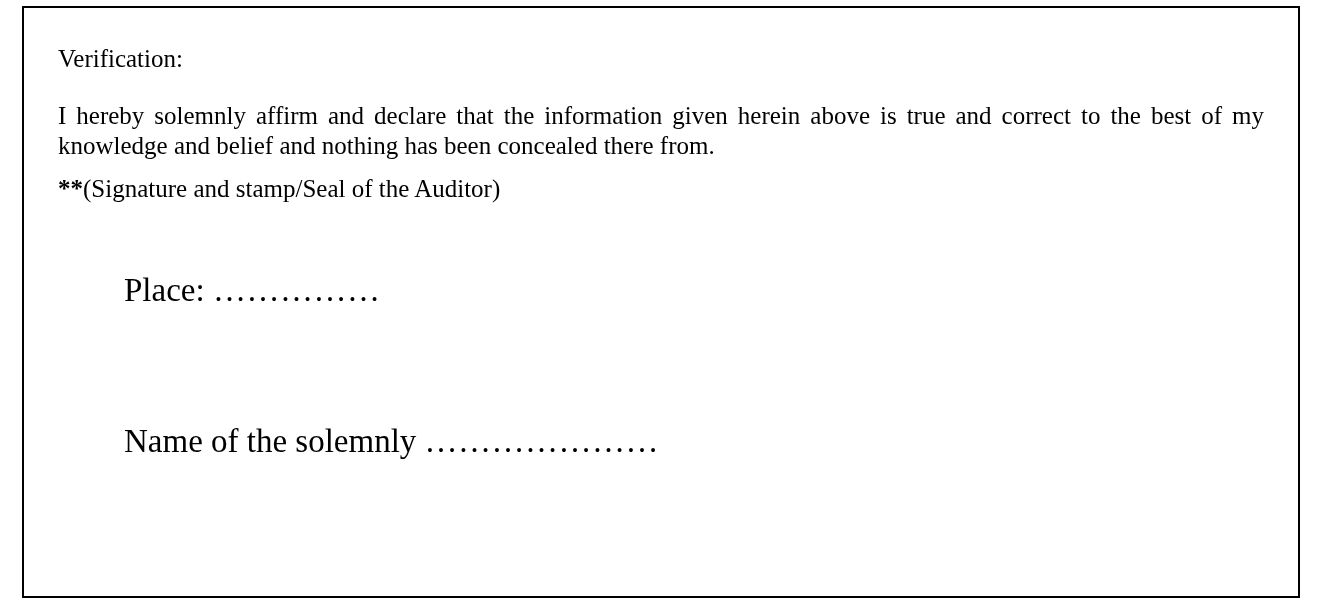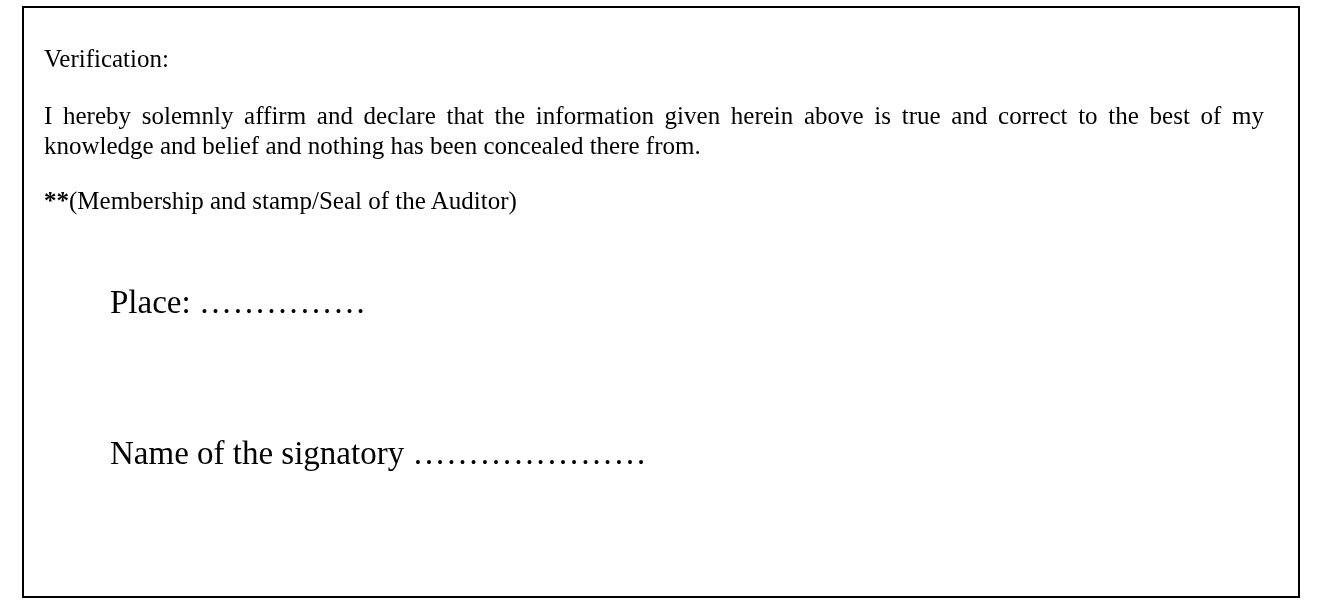--- a/index.html
+++ b/index.html
@@ -25,33 +25,33 @@
     left: 22px;
     top: 6px;
     width: 1278px;
     height: 592px;
     border: 2px solid #000000;
     box-sizing: border-box;
     background: #ffffff;
   }
   .content {
     position: absolute;
-    left: 20px;
+    left: 34px;
     top: 36px;
     right: 34px;
   }
   .para {
     font-size: 25px;
     line-height: 1.22;
     margin: 0 0 26px 0;
   }
   .para.justified {
     text-align: justify;
     text-align-last: left;
-    margin-bottom: 24px;
+    margin-bottom: 12px;
   }
   .para.bold {
     font-weight: bold;
   }
   .para.bold .normal {
     font-weight: normal;
   }
   .field {
     font-size: 33px;
     line-height: 1.22;
@@ -70,27 +70,27 @@
 
 <div class="page">
   <div class="doc-box">
     <div class="content">
 
       <p class="para">Verification:</p>
 
       <p class="para justified">I hereby solemnly affirm and declare that the information given herein above is true and correct to the best of my knowledge and belief and nothing has been concealed there from.</p>
 
       <p class="para bold">
-        <span>**</span><span class="normal">(Membership and stamp/Seal of the Auditor)</span>
+        <span>**</span><span class="normal">(Signature and stamp/Seal of the Auditor)</span>
       </p>
 
       <p class="field">
         <span>Place: </span><span class="dots">……………</span>
       </p>
 
       <p class="field">
-        <span>Name of the signatory </span><span class="dots">…………………</span>
+        <span>Name of the solemnly </span><span class="dots">…………………</span>
       </p>
 
 
     </div>
   </div>
 </div>
 
 </body></html>

